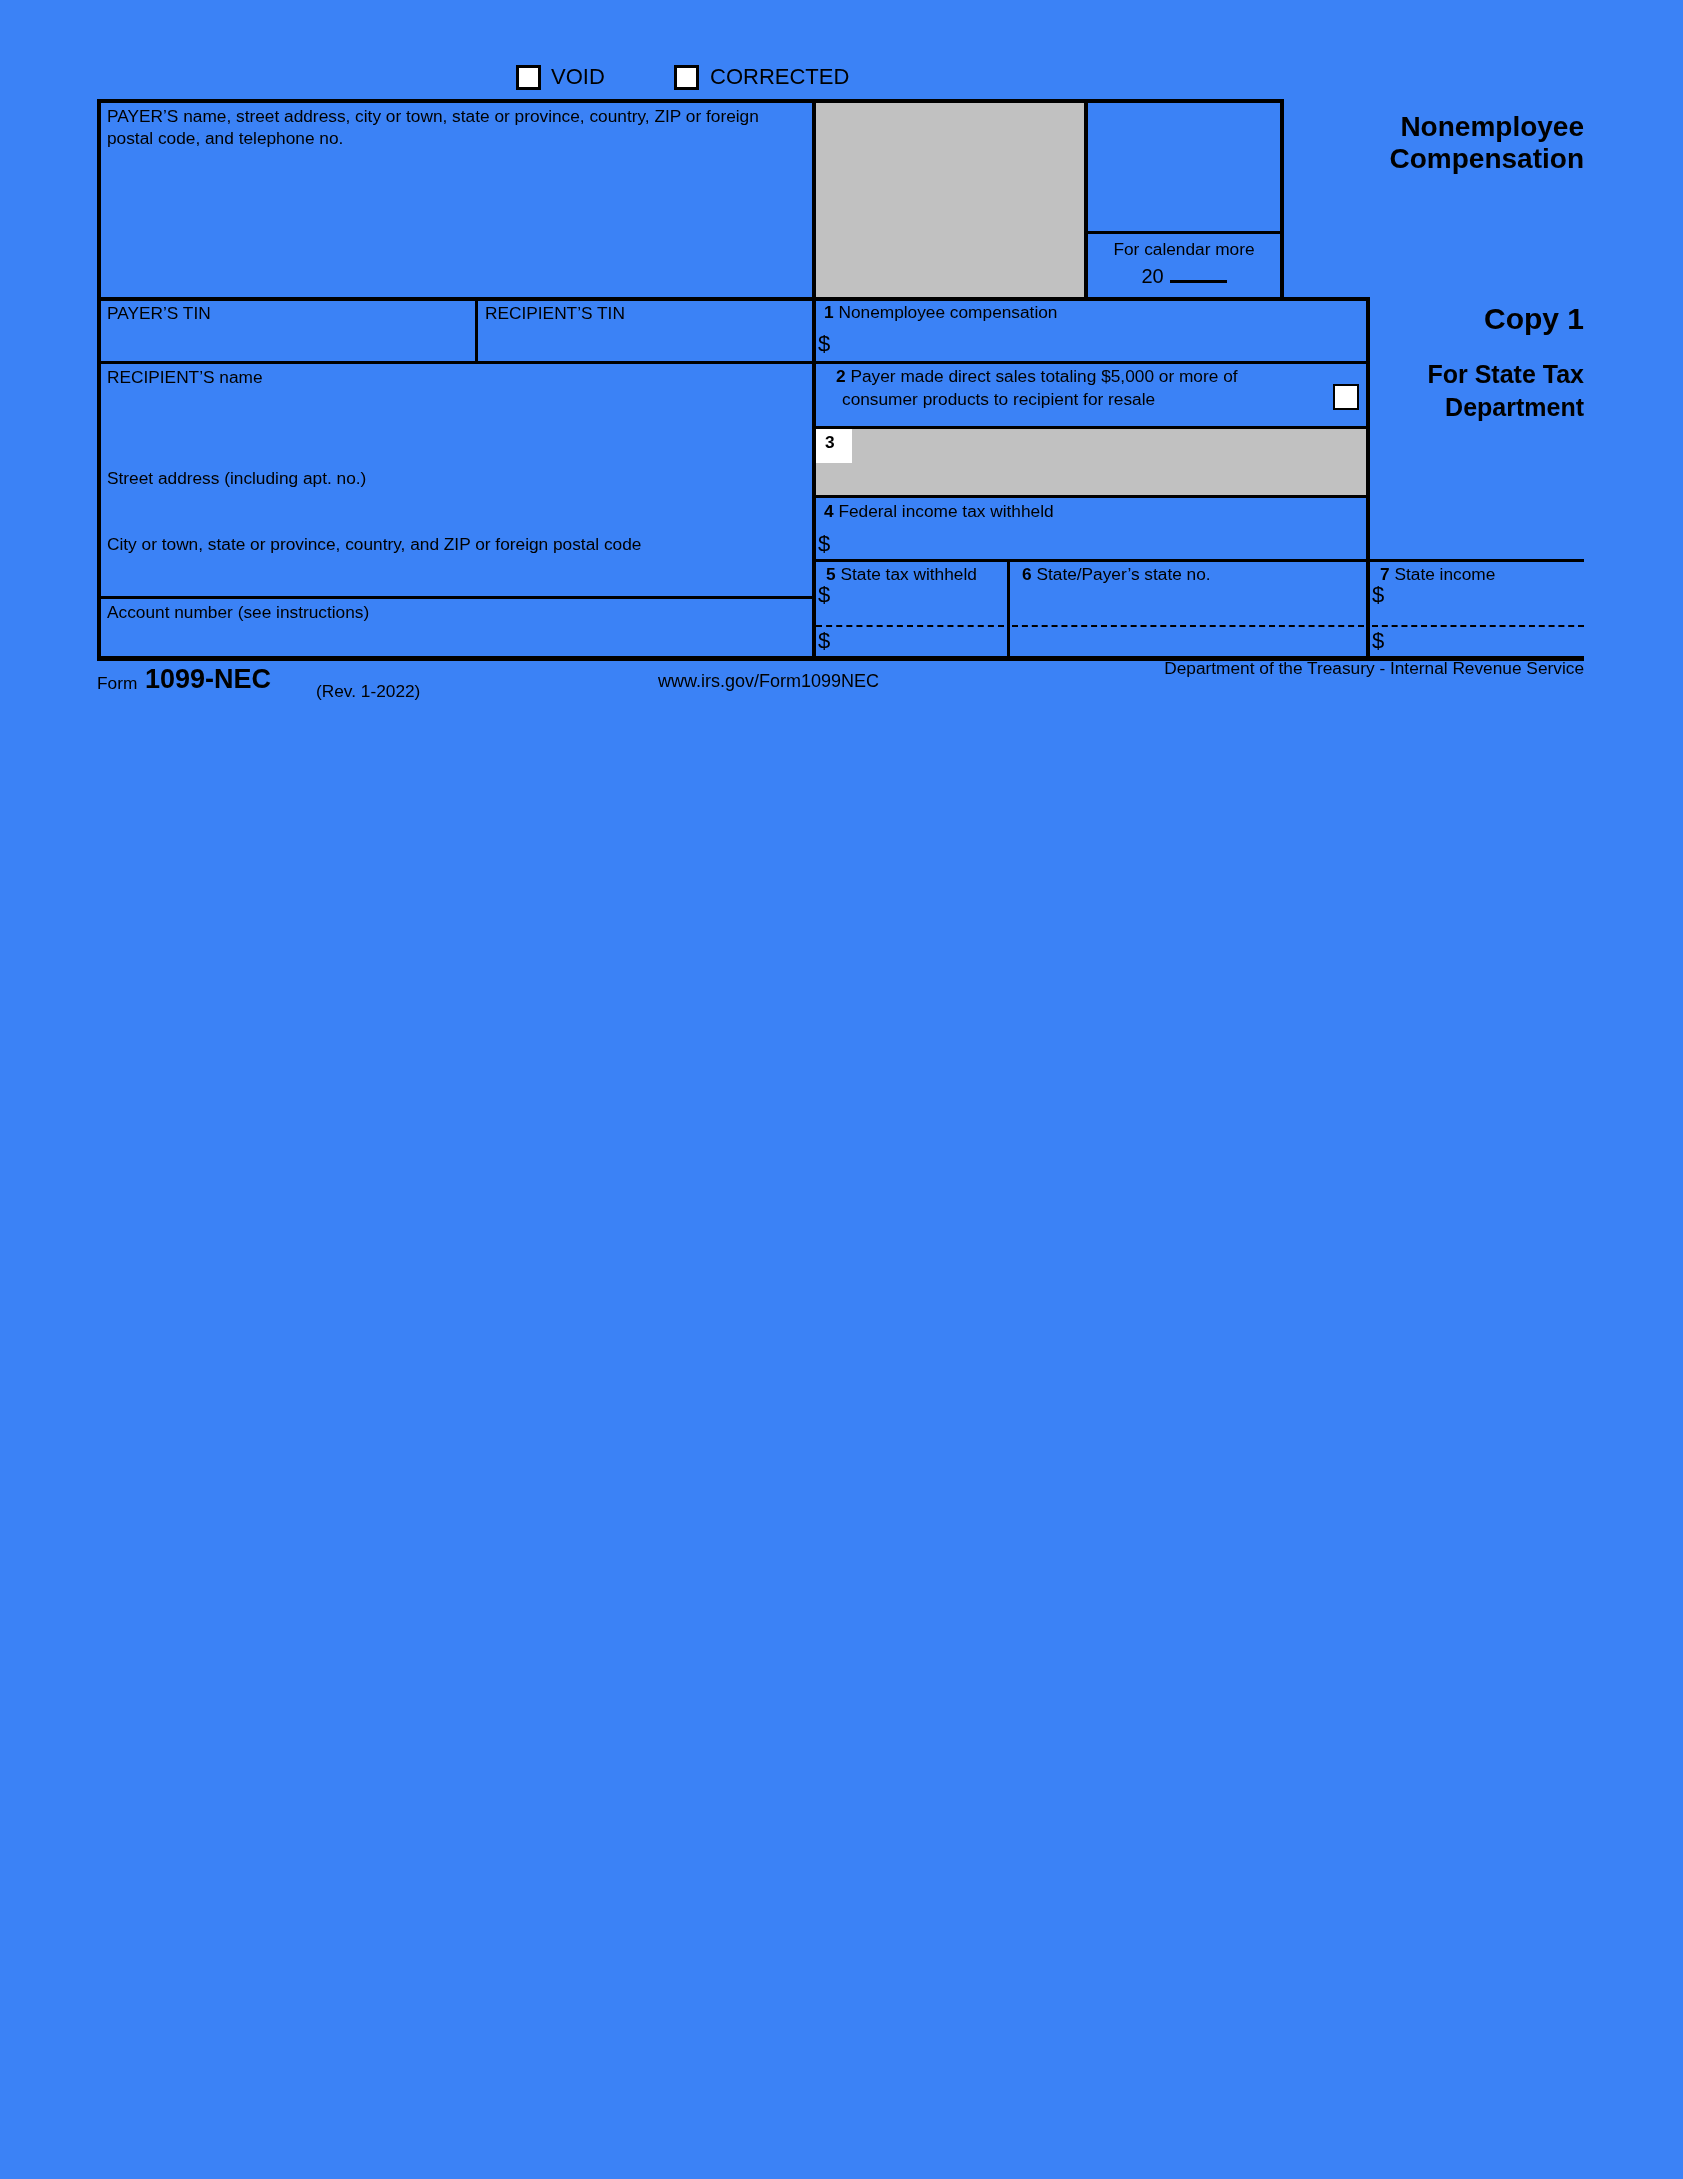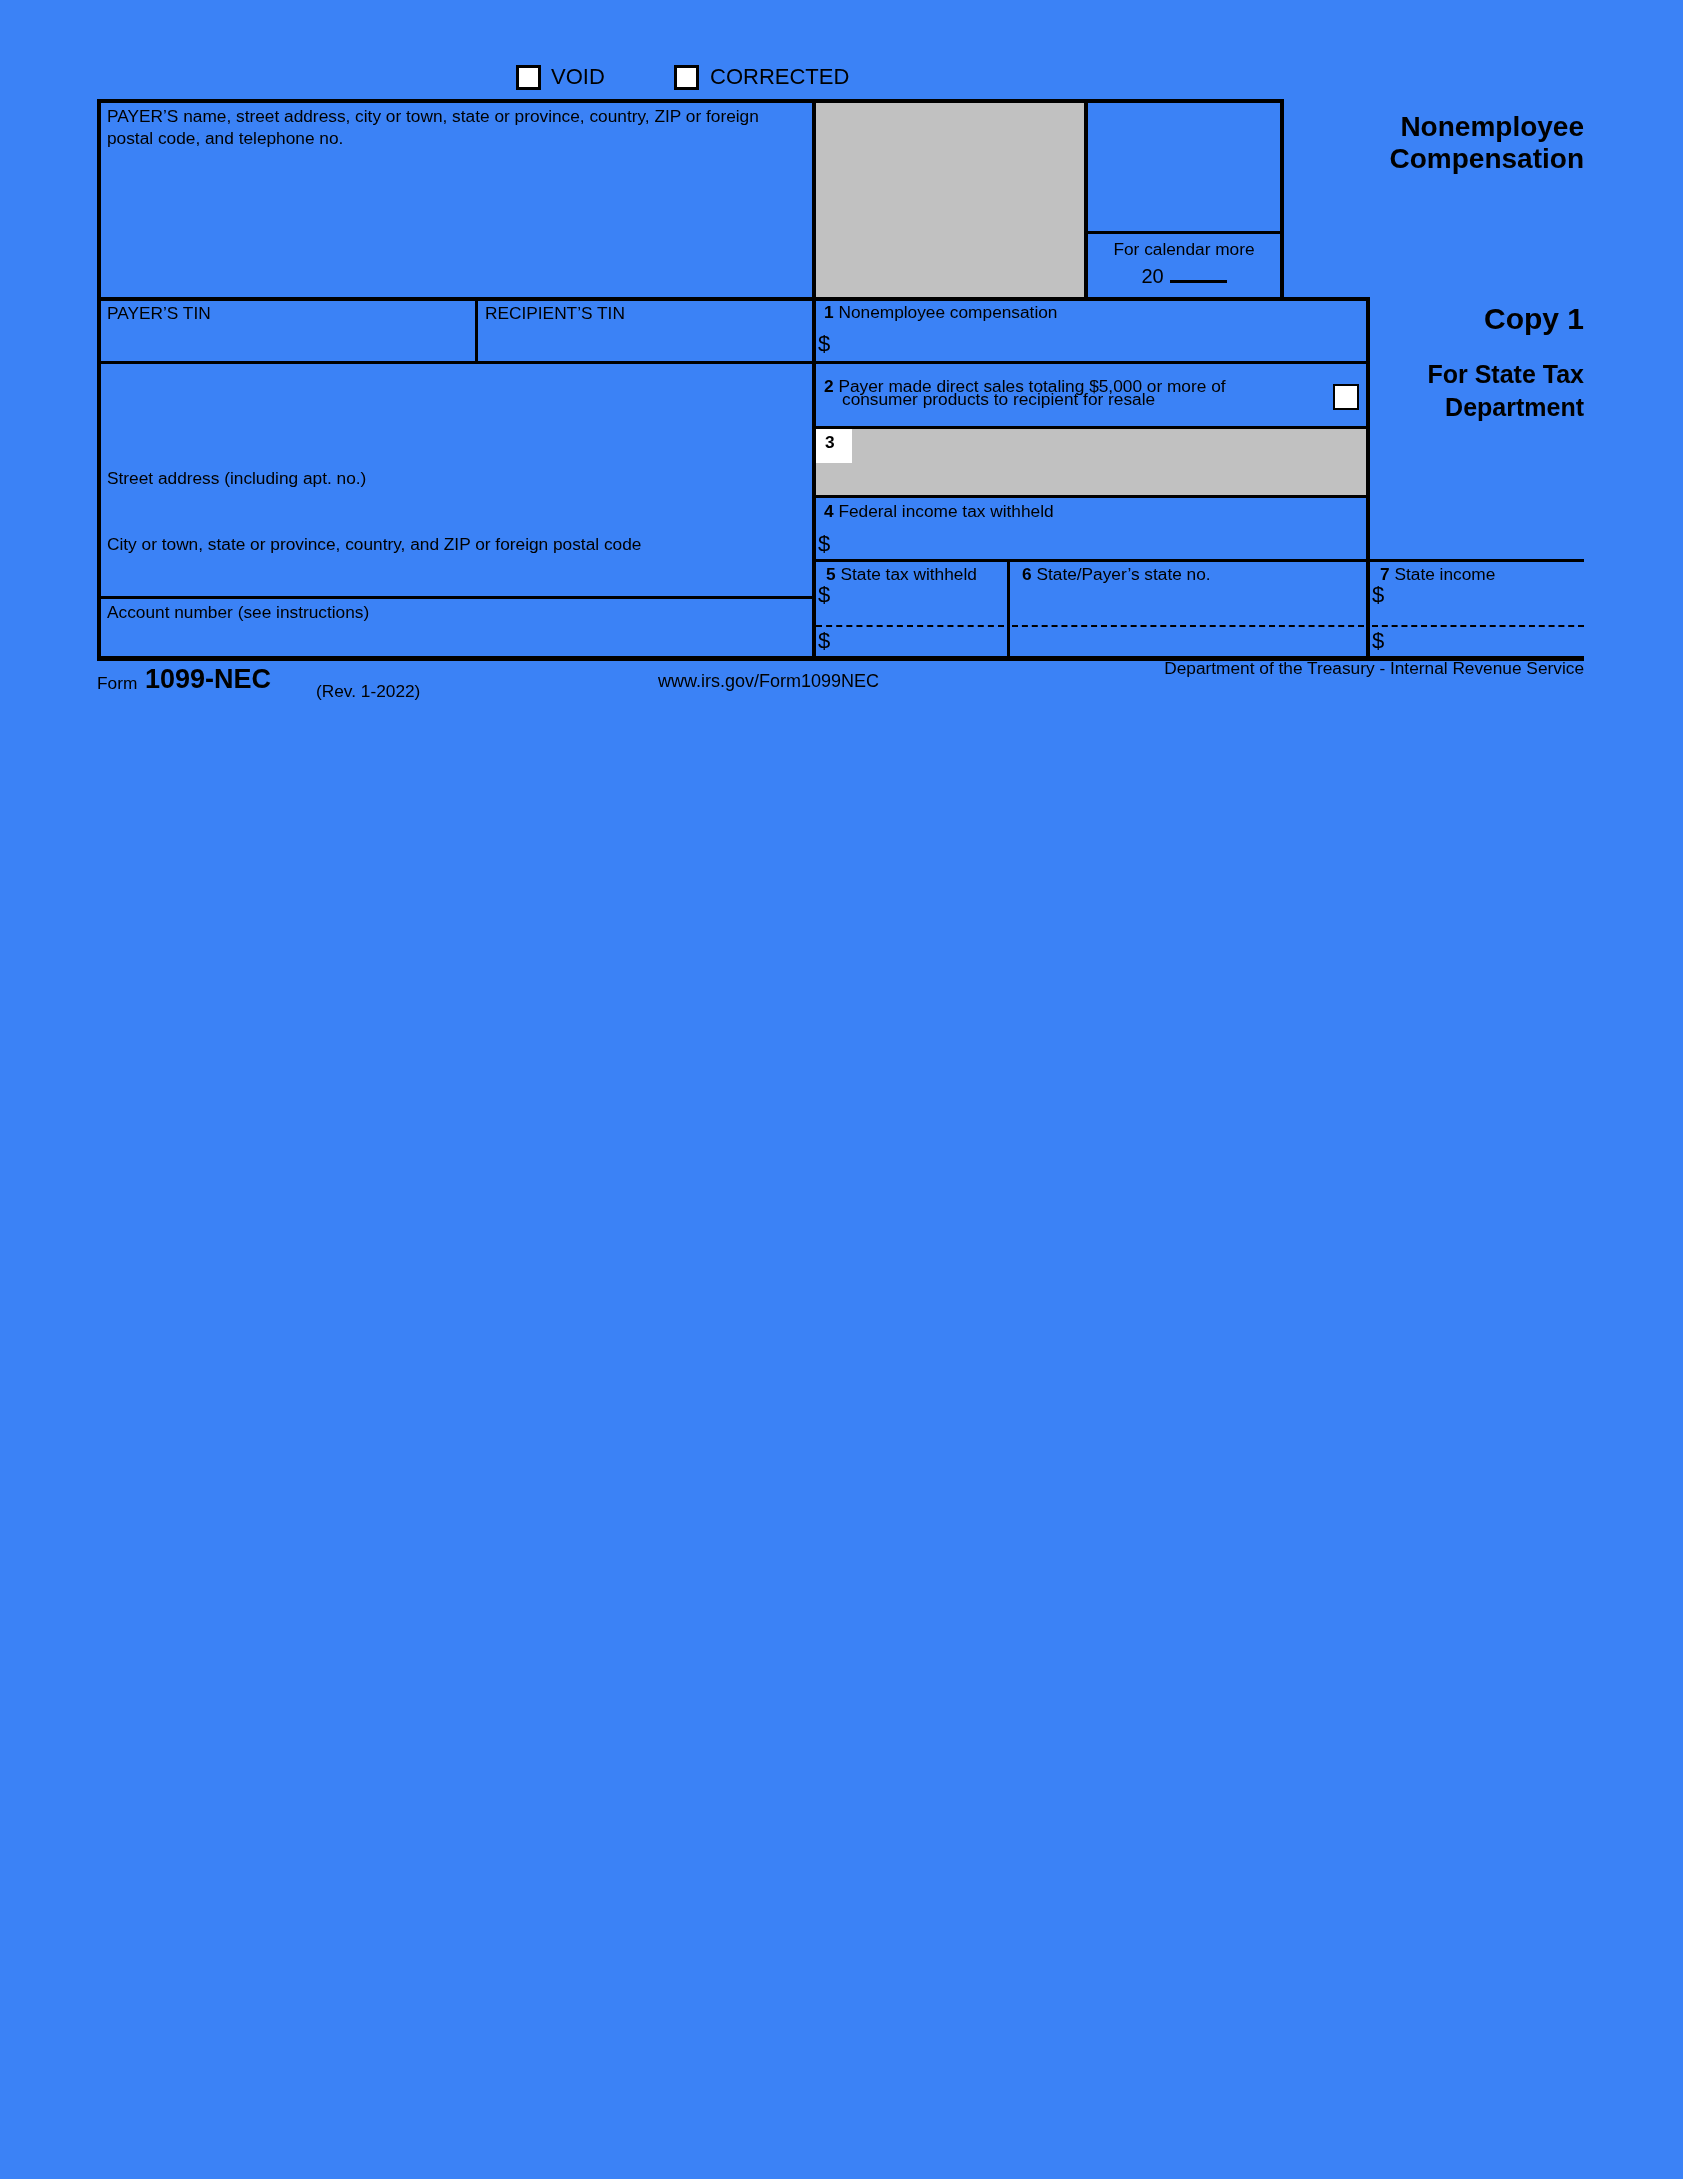--- a/index.html
+++ b/index.html
@@ -90,21 +90,21 @@
   <div class="cell" style="left:479px;top:300px;width:331px;height:61px;">
     <span class="t" style="left:6px;top:2px;">RECIPIENT’S TIN</span>
   </div>
 
   <div class="cell" style="left:816px;top:300px;width:548px;height:61px;">
     <span class="t" style="left:8px;top:1px;"><span class="b">1</span> <span>Nonemployee compensation</span></span>
     <span class="dollar" style="left:2px;top:31px;">$</span>
   </div>
 
   <div class="cell" style="left:816px;top:364px;width:548px;height:59px;">
-    <span class="t" style="left:8px;top:1px;margin-top:10px;"><span class="b">2</span> <span>Payer made direct sales totaling $5,000 or more of</span></span>
+    <span class="t" style="left:20px;top:1px;"><span class="b">2</span> <span>Payer made direct sales totaling $5,000 or more of</span></span>
     <span class="t" style="left:26px;top:24px;">consumer products to recipient for resale</span>
     <div class="cb" style="left:517px;top:20px;width:26px;height:26px;border-width:2px;"></div>
   </div>
 
   <div class="cell" style="left:816px;top:499px;width:548px;height:59px;">
     <span class="t" style="left:8px;top:1px;"><span class="b">4</span> <span>Federal income tax withheld</span></span>
     <span class="dollar" style="left:2px;top:32px;">$</span>
   </div>
 
   <div class="cell" style="left:816px;top:562px;width:188px;height:94px;">
@@ -116,20 +116,23 @@
   <div class="cell" style="left:1012px;top:562px;width:352px;height:94px;">
     <span class="t" style="left:10px;top:1px;"><span class="b">6</span> <span>State/Payer’s state no.</span></span>
   </div>
 
   <div class="cell" style="left:1372px;top:562px;width:212px;height:94px;">
     <span class="t" style="left:8px;top:1px;"><span class="b">7</span> <span>State income</span></span>
     <span class="dollar" style="left:0px;top:20px;">$</span>
     <span class="dollar" style="left:0px;top:66px;">$</span>
   </div>
 
+  <div class="cell" style="left:101px;top:364px;width:711px;height:99px;">
+    <span class="t" style="left:6px;top:2px;">RECIPIENT’S name</span>
+  </div>
   <div class="cell" style="left:101px;top:465px;width:711px;height:61px;">
     <span class="t" style="left:6px;top:2px;">Street address (including apt. no.)</span>
   </div>
   <div class="cell" style="left:101px;top:531px;width:711px;height:63px;">
     <span class="t" style="left:6px;top:2px;">City or town, state or province, country, and ZIP or foreign postal code</span>
   </div>
   <div class="cell" style="left:101px;top:599px;width:711px;height:55px;">
     <span class="t" style="left:6px;top:2px;">Account number (see instructions)</span>
   </div>
 

